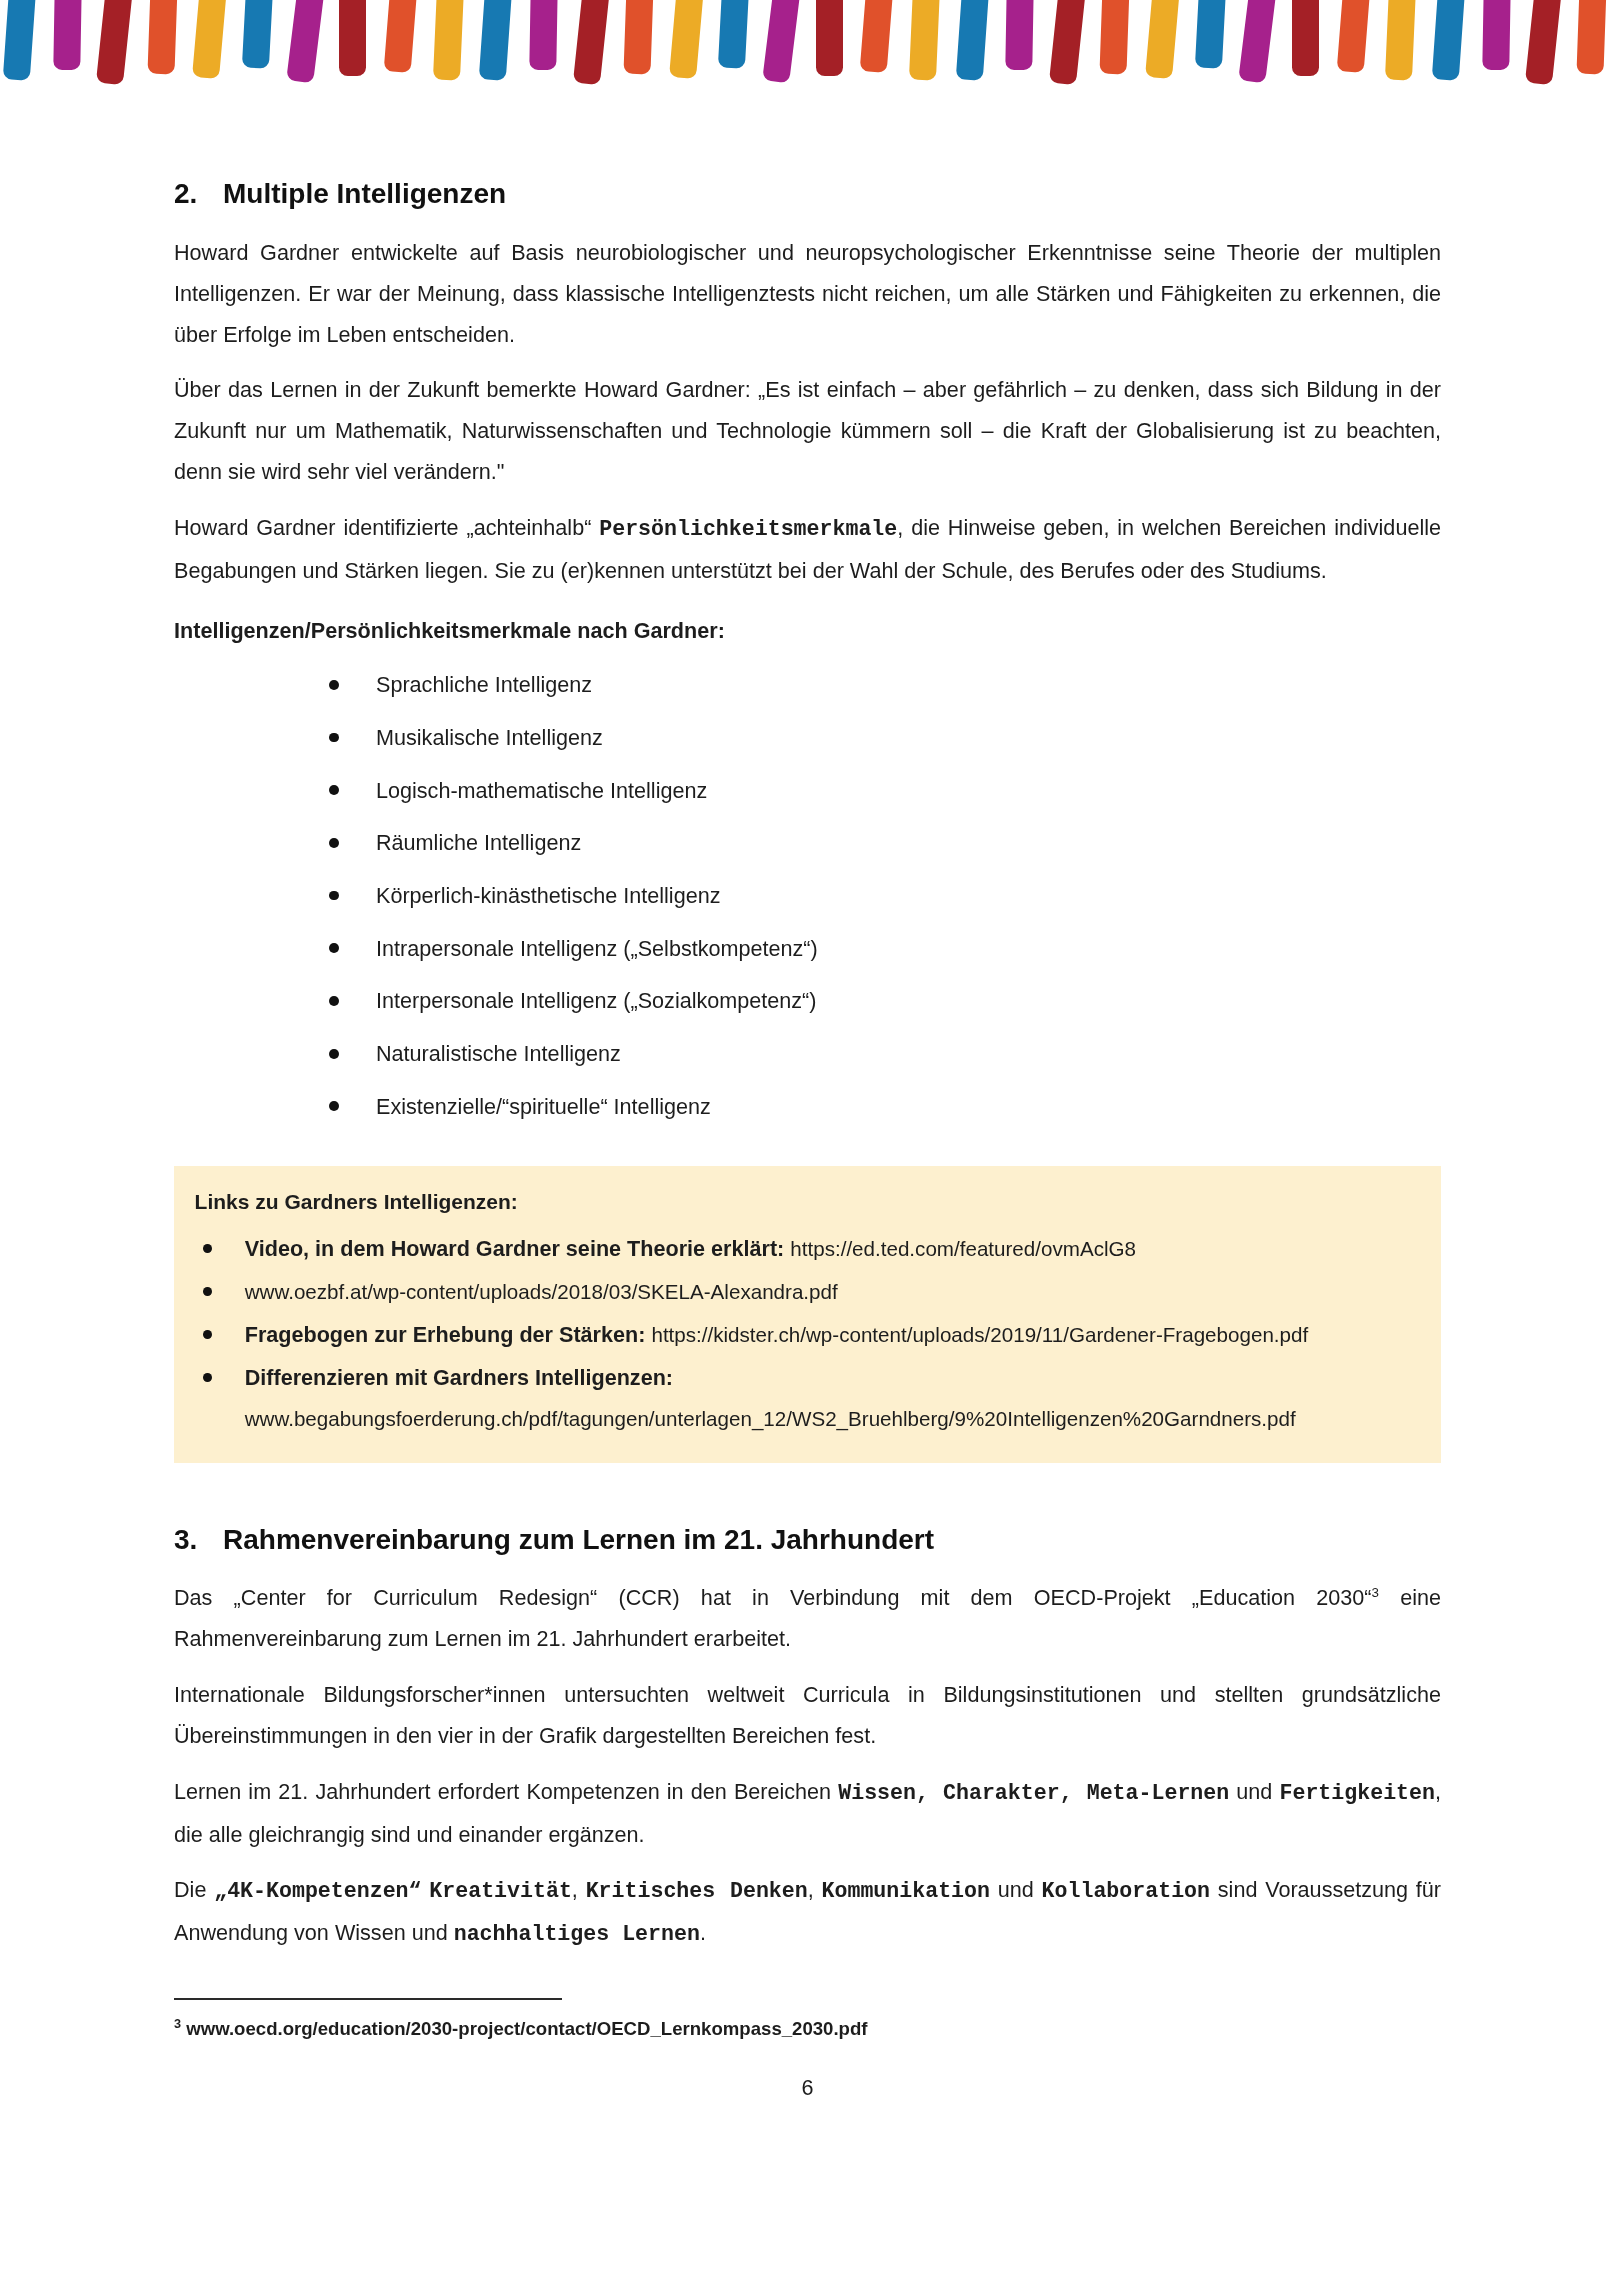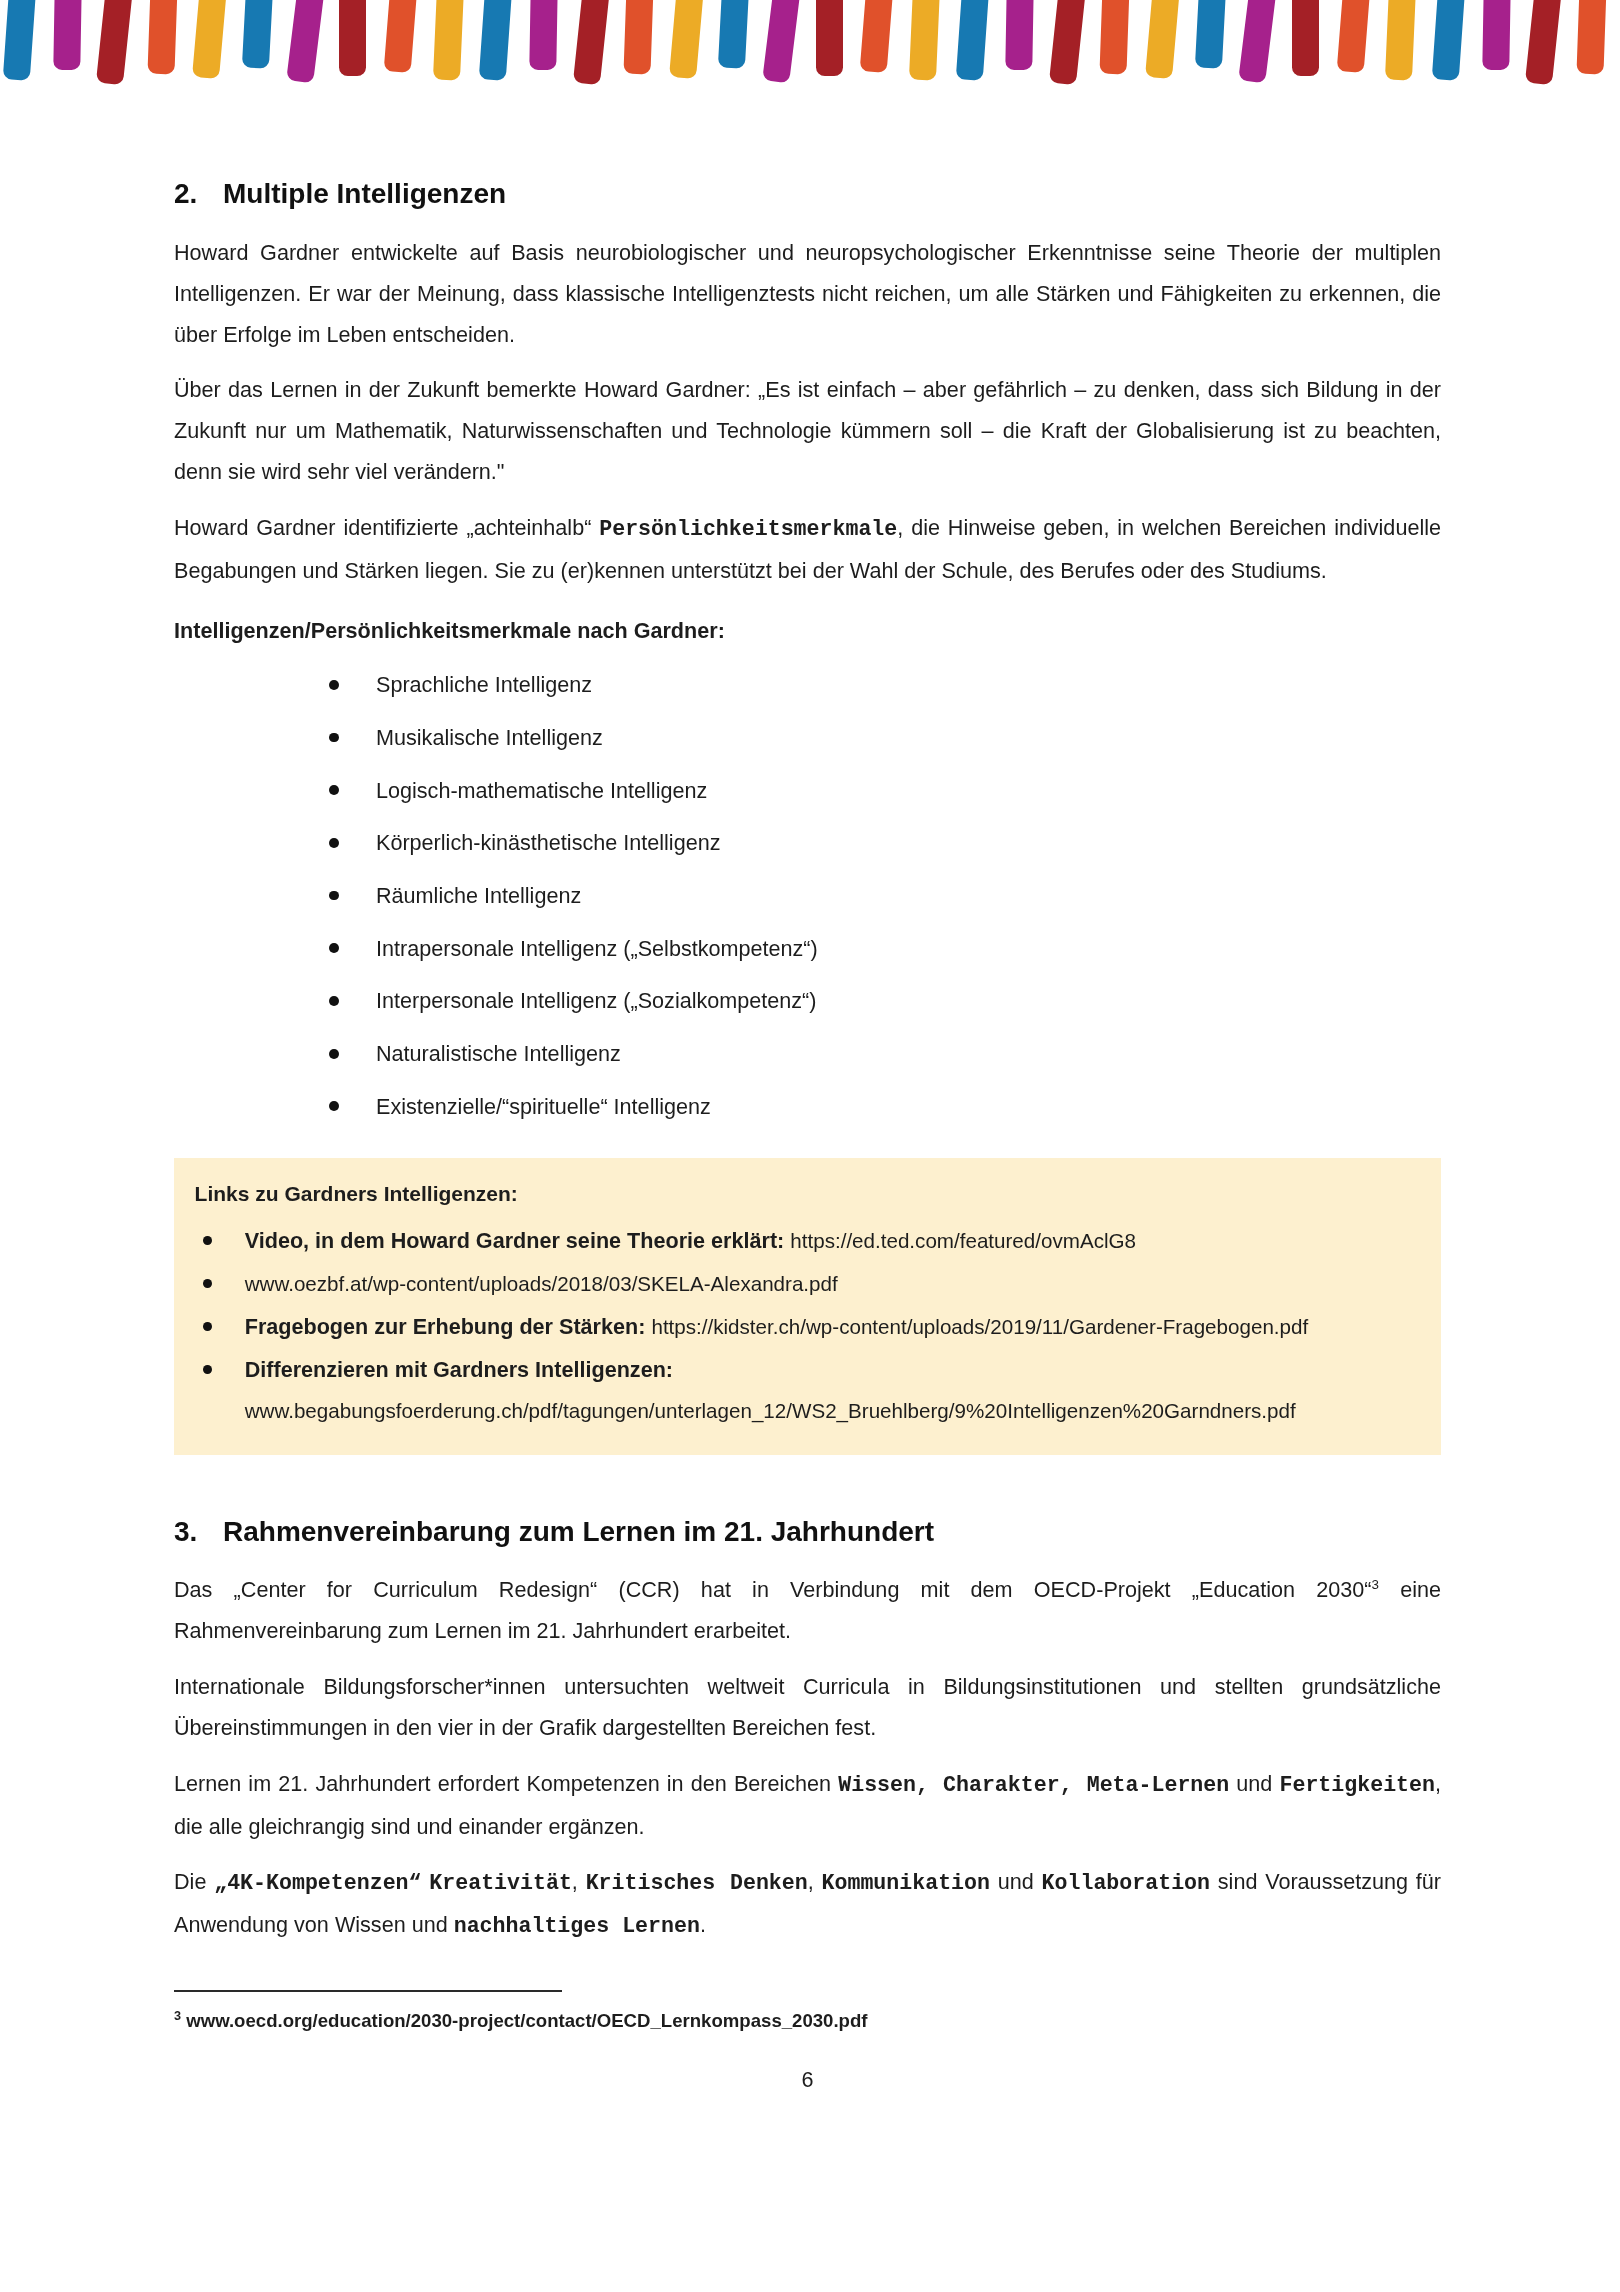--- a/index.html
+++ b/index.html
@@ -16,21 +16,21 @@
   .stripe{position:absolute;top:-13.7px;width:26.5px;border-radius:8.8px;}
   
   .content{padding:80px 179px 0 174px;}
   .sec-heading{display:flex;font-size:28px;font-weight:bold;margin:0 0 21.6px;color:#111;}
   .sec-num{flex:none;width:49px;}
   p.body-p{margin:0 0 14.7px;font-size:21.6px;line-height:41px;text-align:justify;}
   .b{font-weight:bold;font-family:Liberation Mono, monospace;}
   sup{font-size:0.62em;line-height:0;}
   .subhead{font-size:21.6px;font-weight:bold;margin:19.6px 0 15.7px;line-height:39px;}
   
-  .intel-list{list-style:none;margin:0 0 32px;padding:0 0 0 155px;}
+  .intel-list{list-style:none;margin:0 0 40px;padding:0 0 0 155px;}
   .intel-list li{position:relative;padding-left:47px;font-size:21.6px;line-height:39px;margin-bottom:13.7px;}
   .dot{position:absolute;left:0;top:14.7px;width:9.8px;height:9.8px;border-radius:50%;background:#111;}
   
   .links-box{background:#fdf0cf;padding:15.7px 25.5px 23.5px 15.7px;margin:0 0 61px;}
   .box-title{font-size:21px;font-weight:bold;line-height:41px;margin:0 0 5.9px;padding-left:4.9px;}
   .link-item{position:relative;padding-left:55px;margin-top:2px;font-size:21.6px;line-height:41px;}
   .link-item .dot{left:13.7px;top:15.7px;width:8.8px;height:8.8px;}
   .link-label{font-weight:bold;}
   .url{font-size:20.6px;overflow-wrap:break-word;}
   .url.block{display:block;}
@@ -93,22 +93,22 @@
     <p class="body-p"><span>Howard Gardner entwickelte auf Basis neurobiologischer und neuropsychologischer Erkenntnisse seine Theorie der multiplen Intelligenzen. Er war der Meinung, dass klassische Intelligenztests nicht reichen, um alle Stärken und Fähigkeiten zu erkennen, die über Erfolge im Leben entscheiden.</span></p>
     <p class="body-p"><span>Über das Lernen in der Zukunft bemerkte Howard Gardner: „Es ist einfach – aber gefährlich – zu denken, dass sich Bildung in der Zukunft nur um Mathematik, Naturwissenschaften und Technologie kümmern soll – die Kraft der Globalisierung ist zu beachten, denn sie wird sehr viel verändern."</span></p>
     <p class="body-p"><span>Howard Gardner identifizierte „achteinhalb“ </span><span class="b">Persönlichkeitsmerkmale</span><span>, die Hinweise geben, in welchen Bereichen individuelle Begabungen und Stärken liegen. Sie zu (er)kennen unterstützt bei der Wahl der Schule, des Berufes oder des Studiums.</span></p>
 
     <div class="subhead">Intelligenzen/Persönlichkeitsmerkmale nach Gardner:</div>
 
     <ul class="intel-list">
         <li><span class="dot"></span><span>Sprachliche Intelligenz</span></li>
         <li><span class="dot"></span><span>Musikalische Intelligenz</span></li>
         <li><span class="dot"></span><span>Logisch-mathematische Intelligenz</span></li>
+        <li><span class="dot"></span><span>Räumliche Intelligenz</span></li>
         <li><span class="dot"></span><span>Körperlich-kinästhetische Intelligenz</span></li>
-        <li><span class="dot"></span><span>Räumliche Intelligenz</span></li>
         <li><span class="dot"></span><span>Intrapersonale Intelligenz („Selbstkompetenz“)</span></li>
         <li><span class="dot"></span><span>Interpersonale Intelligenz („Sozialkompetenz“)</span></li>
         <li><span class="dot"></span><span>Naturalistische Intelligenz</span></li>
         <li><span class="dot"></span><span>Existenzielle/“spirituelle“ Intelligenz</span></li>
       </ul>
 
     <div class="links-box" style="background: rgb(253, 240, 207);">
       <div class="box-title">Links zu Gardners Intelligenzen:</div>
     <div class="link-item"><span class="dot"></span><span class="link-label">Video, in dem Howard Gardner seine Theorie erklärt:</span> <span class="url">https://ed.ted.com/featured/ovmAclG8</span></div>
         <div class="link-item"><span class="dot"></span><span class="url block">www.oezbf.at/wp-content/uploads/2018/03/SKELA-Alexandra.pdf</span></div>

